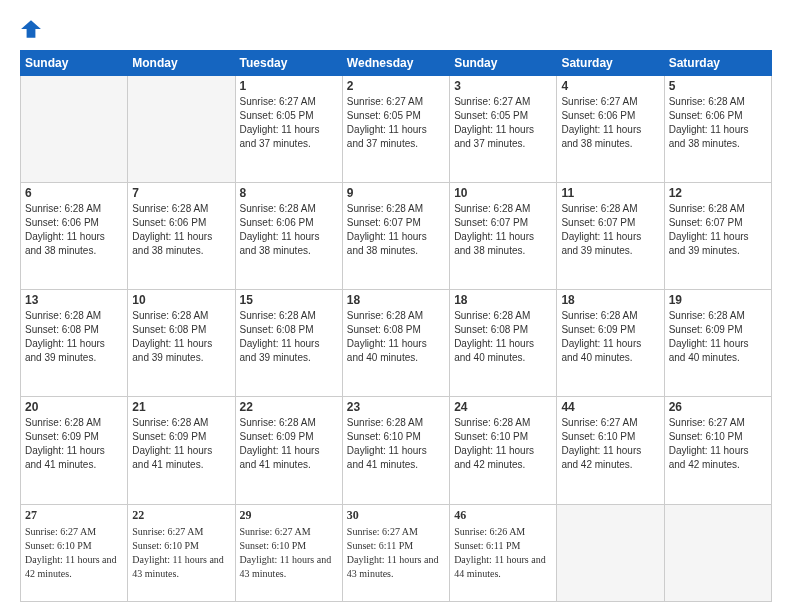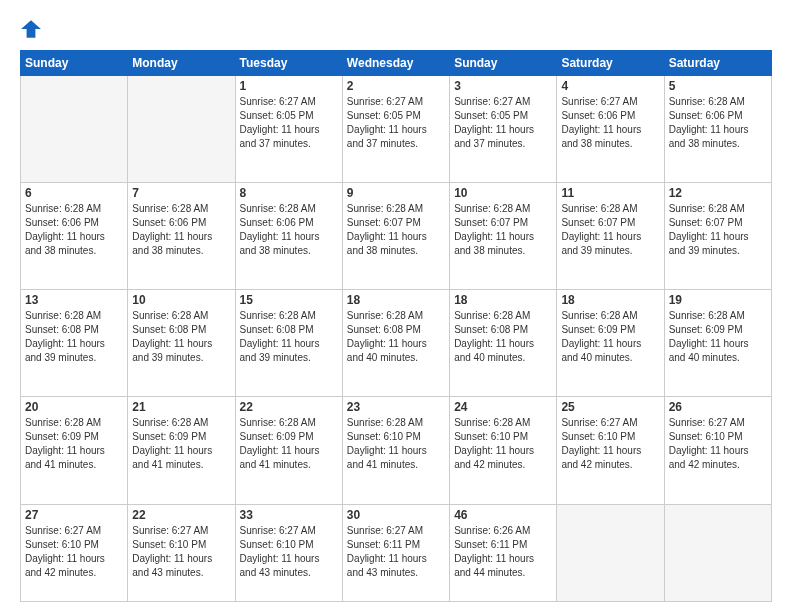--- a/index.html
+++ b/index.html
@@ -95,20 +95,21 @@
       display: block;
       margin-bottom: 2px;
     }
     .day-info {
       font-size: 10px;
       color: #333;
       line-height: 1.4;
     }
     .last-row td {
       height: 80px;
+      font-family: Liberation Serif, serif;
     }
   </style>
 </head>
 <body>
 
 <div class="page">
   <div class="header">
     <div class="logo">
       <svg class="logo-icon" viewBox="0 0 40 40">
         <polygon points="20,4 38,20 28,20 28,36 12,36 12,20 2,20" fill="#1565c0"></polygon>
@@ -284,21 +285,21 @@
 Sunset: 6:10 PM
 Daylight: 11 hours and 41 minutes.</div>
           </td>
           <td>
             <span class="day-num">24</span>
             <div class="day-info" style="white-space: pre-line;">Sunrise: 6:28 AM
 Sunset: 6:10 PM
 Daylight: 11 hours and 42 minutes.</div>
           </td>
           <td>
-            <span class="day-num">25</span>
+            <span class="day-num">44</span>
             <div class="day-info" style="white-space: pre-line;">Sunrise: 6:27 AM
 Sunset: 6:10 PM
 Daylight: 11 hours and 42 minutes.</div>
           </td>
           <td>
             <span class="day-num">26</span>
             <div class="day-info" style="white-space: pre-line;">Sunrise: 6:27 AM
 Sunset: 6:10 PM
 Daylight: 11 hours and 42 minutes.</div>
           </td>
@@ -310,21 +311,21 @@
 Sunset: 6:10 PM
 Daylight: 11 hours and 42 minutes.</div>
           </td>
           <td>
             <span class="day-num">22</span>
             <div class="day-info" style="white-space: pre-line;">Sunrise: 6:27 AM
 Sunset: 6:10 PM
 Daylight: 11 hours and 43 minutes.</div>
           </td>
           <td>
-            <span class="day-num">33</span>
+            <span class="day-num">29</span>
             <div class="day-info" style="white-space: pre-line;">Sunrise: 6:27 AM
 Sunset: 6:10 PM
 Daylight: 11 hours and 43 minutes.</div>
           </td>
           <td>
             <span class="day-num">30</span>
             <div class="day-info" style="white-space: pre-line;">Sunrise: 6:27 AM
 Sunset: 6:11 PM
 Daylight: 11 hours and 43 minutes.</div>
           </td>

